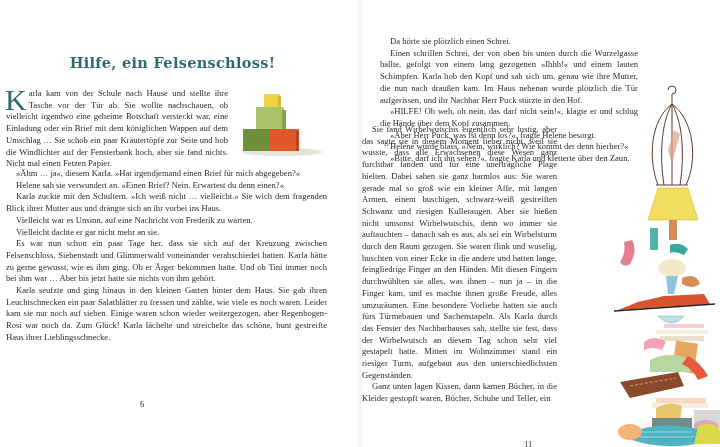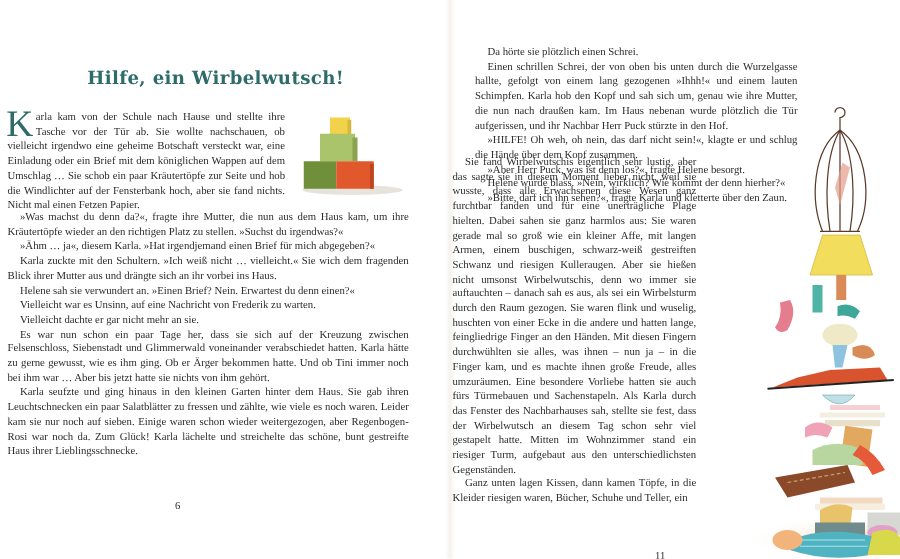--- a/index.html
+++ b/index.html
@@ -26,31 +26,30 @@
   svg { position:absolute; }
 </style>
 </head>
 <body>
 
 <div class="gutter"></div>
 
 <div id="left" class="page"></div>
 <div id="right" class="page"></div>
 
-<h1 class="title">Hilfe, ein Wirbelwutsch!</h1>
+<h1 class="title">Hilfe, ein Felsenschloss!</h1>
 
 <div id="lt1" class="text">
   <p class="noind"><span class="dropcap">K</span><span>arla kam von der Schule nach Hause und stellte ihre Tasche vor der Tür ab. Sie wollte nachschauen, ob vielleicht irgendwo eine geheime Botschaft versteckt war, eine Einladung oder ein Brief mit dem königlichen Wappen auf dem Umschlag … Sie schob ein paar Kräutertöpfe zur Seite und hob die Windlichter auf der Fensterbank hoch, aber sie fand nichts. Nicht mal einen Fetzen Papier.</span></p>
 </div>
 
 <div id="lt2" class="text">
-  <p>»Was machst du denn da?«, fragte ihre Mutter, die nun aus dem Haus kam, um ihre Kräutertöpfe wieder an den richtigen Platz zu stellen. »Suchst du irgendwas?«</p>
   <p>»Ähm … ja«, diesem Karla. »Hat irgendjemand einen Brief für mich abgegeben?«</p>
+  <p>Helene sah sie verwundert an. »Einen Brief? Nein. Erwartest du denn einen?«</p>
   <p>Karla zuckte mit den Schultern. »Ich weiß nicht … vielleicht.« Sie wich dem fragenden Blick ihrer Mutter aus und drängte sich an ihr vorbei ins Haus.</p>
-  <p>Helene sah sie verwundert an. »Einen Brief? Nein. Erwartest du denn einen?«</p>
   <p>Vielleicht war es Unsinn, auf eine Nachricht von Frederik zu warten.</p>
   <p>Vielleicht dachte er gar nicht mehr an sie.</p>
   <p>Es war nun schon ein paar Tage her, dass sie sich auf der Kreuzung zwischen Felsenschloss, Siebenstadt und Glimmerwald voneinander verabschiedet hatten. Karla hätte zu gerne gewusst, wie es ihm ging. Ob er Ärger bekommen hatte. Und ob Tini immer noch bei ihm war … Aber bis jetzt hatte sie nichts von ihm gehört.</p>
   <p>Karla seufzte und ging hinaus in den kleinen Garten hinter dem Haus. Sie gab ihren Leuchtschnecken ein paar Salatblätter zu fressen und zählte, wie viele es noch waren. Leider kam sie nur noch auf sieben. Einige waren schon wieder weitergezogen, aber Regenbogen-Rosi war noch da. Zum Glück! Karla lächelte und streichelte das schöne, bunt gestreifte Haus ihrer Lieblingsschnecke.</p>
 </div>
 
 <div id="pn10" class="pnum">6</div>
 
 <svg style="left:240px;top:88px" width="90" height="72" viewBox="0 0 90 72">
   <ellipse cx="42" cy="64" rx="40" ry="4" fill="#e6e3dc"></ellipse>
@@ -67,21 +66,21 @@
   <p>Da hörte sie plötzlich einen Schrei.</p>
   <p>Einen schrillen Schrei, der von oben bis unten durch die Wurzelgasse hallte, gefolgt von einem lang gezogenen »Ihhh!« und einem lauten Schimpfen. Karla hob den Kopf und sah sich um, genau wie ihre Mutter, die nun nach draußen kam. Im Haus nebenan wurde plötzlich die Tür aufgerissen, und ihr Nachbar Herr Puck stürzte in den Hof.</p>
   <p>»HILFE! Oh weh, oh nein, das darf nicht sein!«, klagte er und schlug die Hände über dem Kopf zusammen.</p>
   <p>»Aber Herr Puck, was ist denn los?«, fragte Helene besorgt.</p>
   <p>Helene wurde blass. »Nein, wirklich? Wie kommt der denn hierher?«</p>
   <p>»Bitte, darf ich ihn sehen?«, fragte Karla und kletterte über den Zaun.</p>
 </div>
 
 <div id="rt2" class="text">
   <p>Sie fand Wirbelwutschis eigentlich sehr lustig, aber das sagte sie in diesem Moment lieber nicht, weil sie wusste, dass alle Erwachsenen diese Wesen ganz furchtbar fanden und für eine unerträgliche Plage hielten. Dabei sahen sie ganz harmlos aus: Sie waren gerade mal so groß wie ein kleiner Affe, mit langen Armen, einem buschigen, schwarz-weiß gestreiften Schwanz und riesigen Kulleraugen. Aber sie hießen nicht umsonst Wirbelwutschis, denn wo immer sie auftauchten – danach sah es aus, als sei ein Wirbelsturm durch den Raum gezogen. Sie waren flink und wuselig, huschten von einer Ecke in die andere und hatten lange, feingliedrige Finger an den Händen. Mit diesen Fingern durchwühlten sie alles, was ihnen – nun ja – in die Finger kam, und es machte ihnen große Freude, alles umzuräumen. Eine besondere Vorliebe hatten sie auch fürs Türmebauen und Sachenstapeln. Als Karla durch das Fenster des Nachbarhauses sah, stellte sie fest, dass der Wirbelwutsch an diesem Tag schon sehr viel gestapelt hatte. Mitten im Wohnzimmer stand ein riesiger Turm, aufgebaut aus den unterschiedlichsten Gegenständen.</p>
-  <p>Ganz unten lagen Kissen, dann kamen Töpfe, in die Kleider riesigen waren, Bücher, Schuhe und Teller, ein</p>
+  <p>Ganz unten lagen Kissen, dann kamen Bücher, in die Kleider gestopft waren, Bücher, Schuhe und Teller, ein</p>
 </div>
 
 <div id="pn11" class="pnum">11</div>
 
 <svg style="left:560px;top:80px" width="160" height="367" viewBox="0 0 160 367">
   <defs>
     <radialGradient id="floor" cx="0.6" cy="0.5" r="0.6">
       <stop offset="0" stop-color="#f0c9a8"></stop>
       <stop offset="1" stop-color="#fff" stop-opacity="0"></stop>
     </radialGradient>

